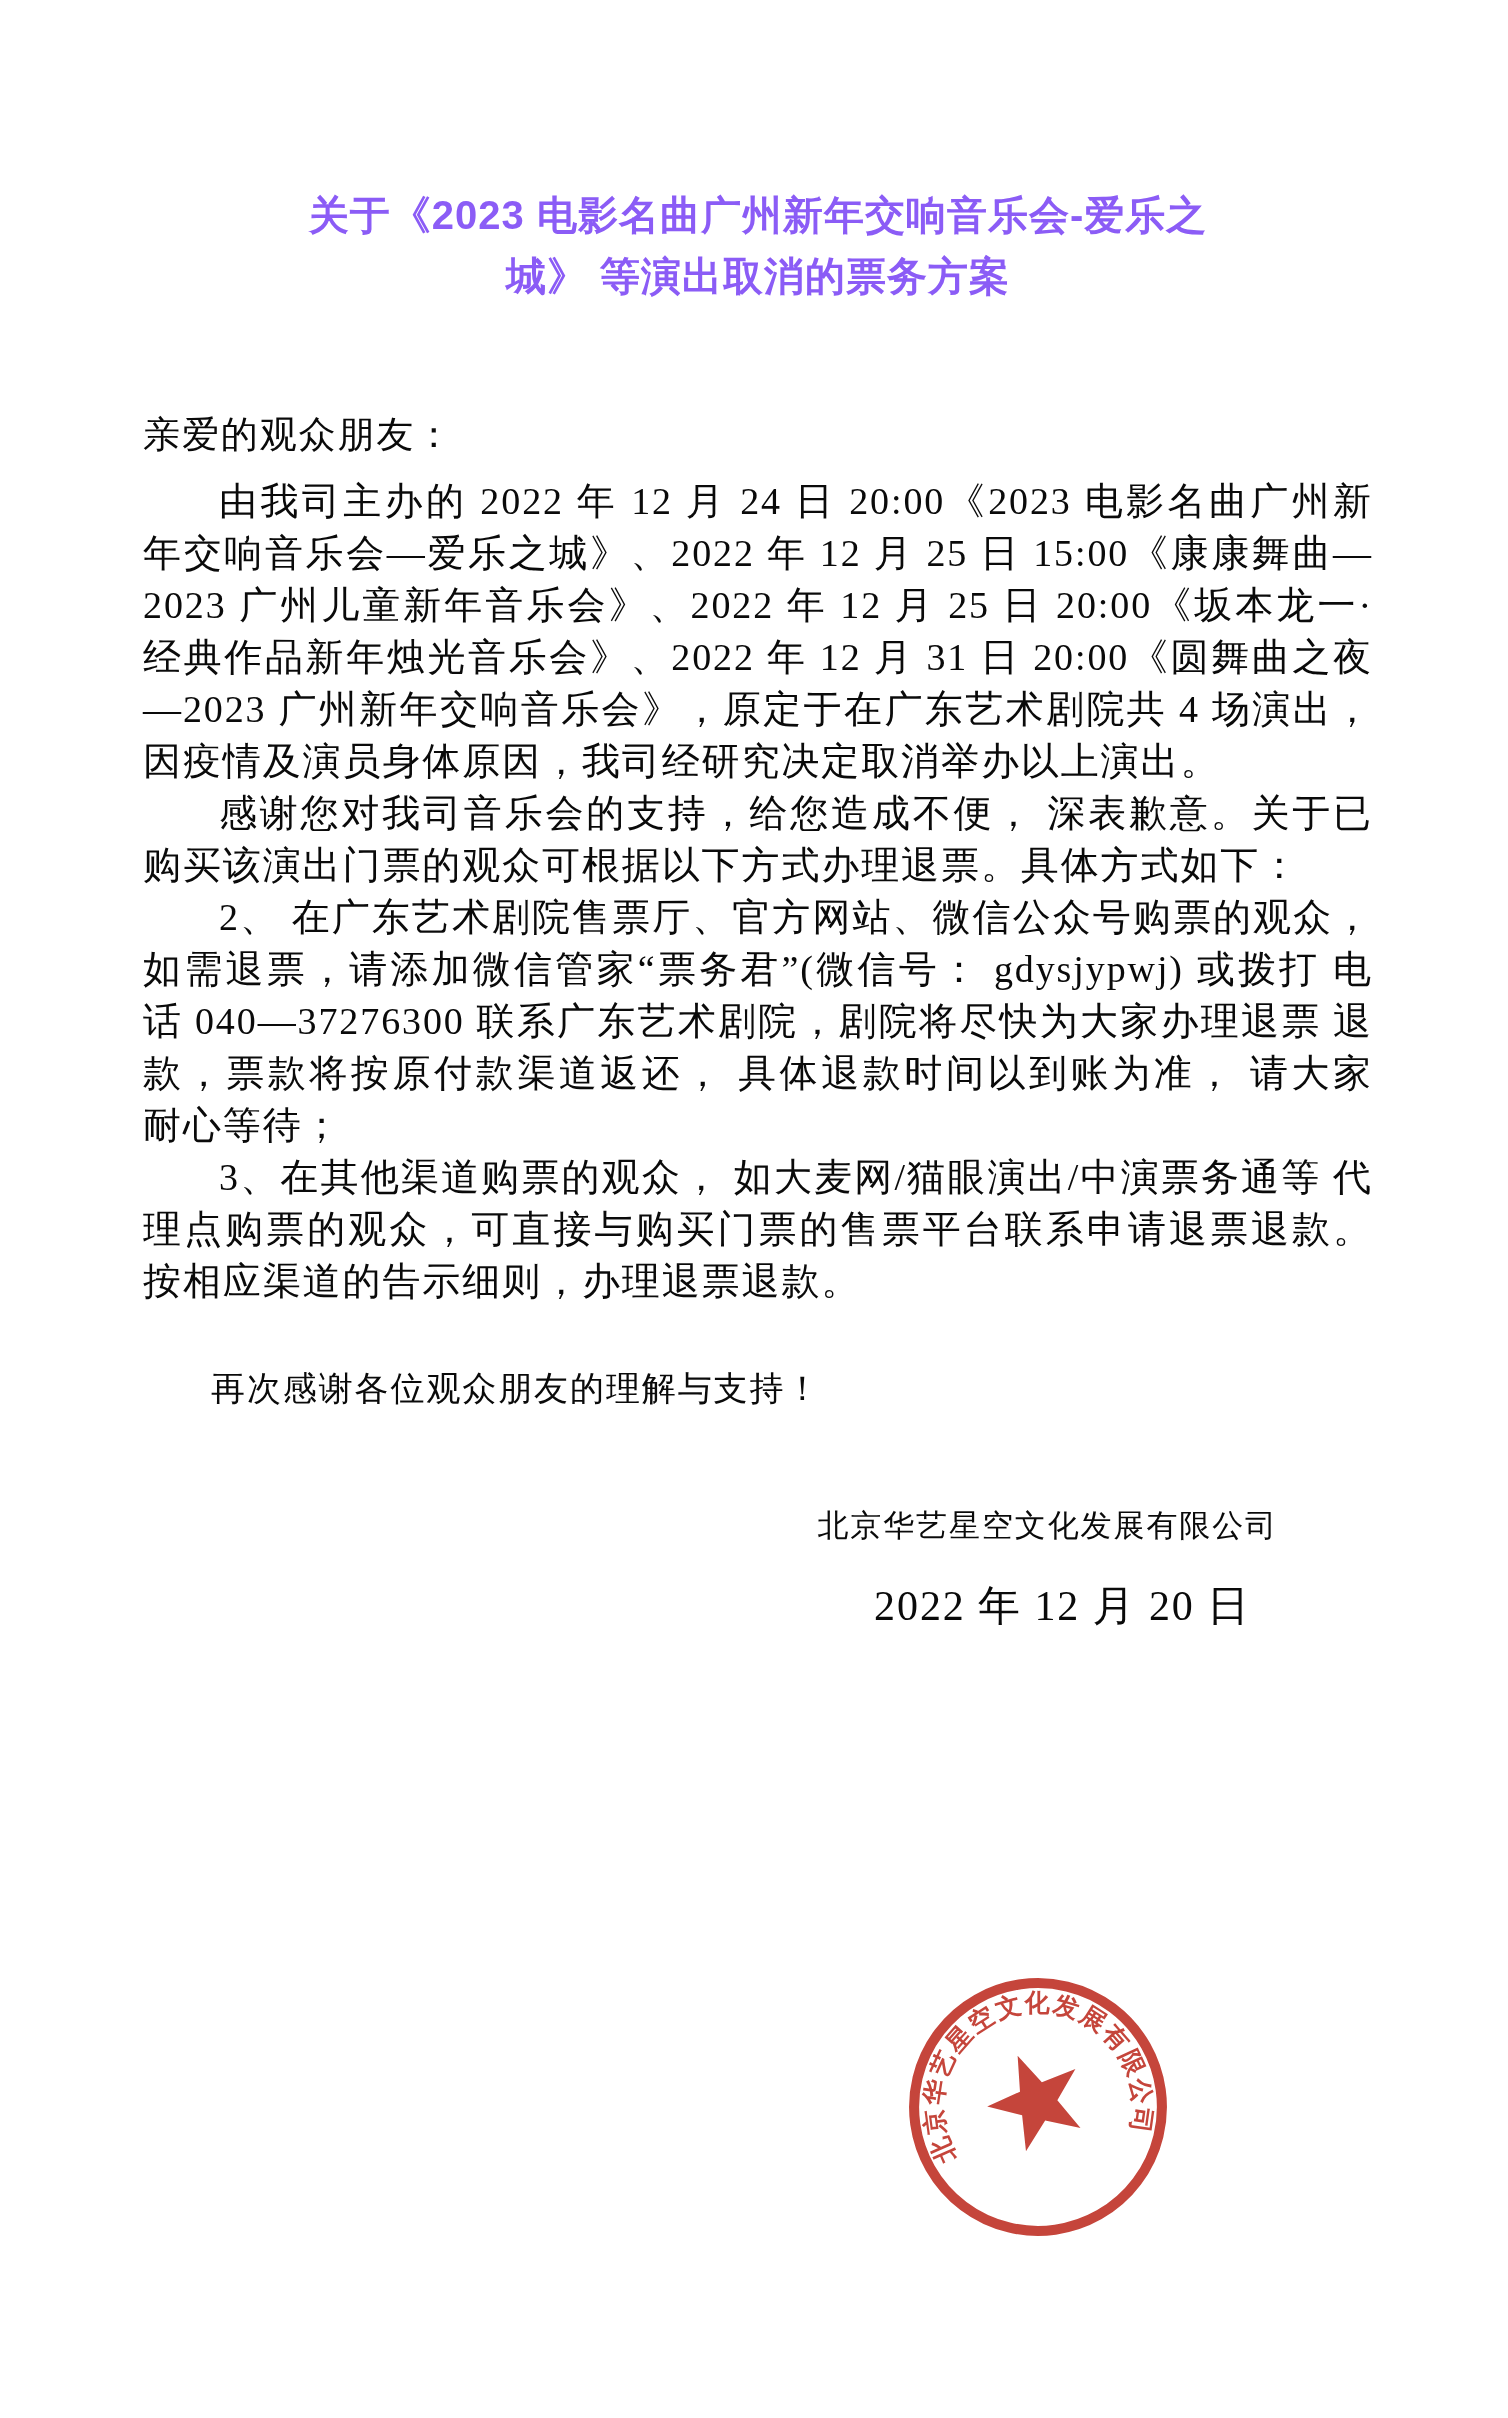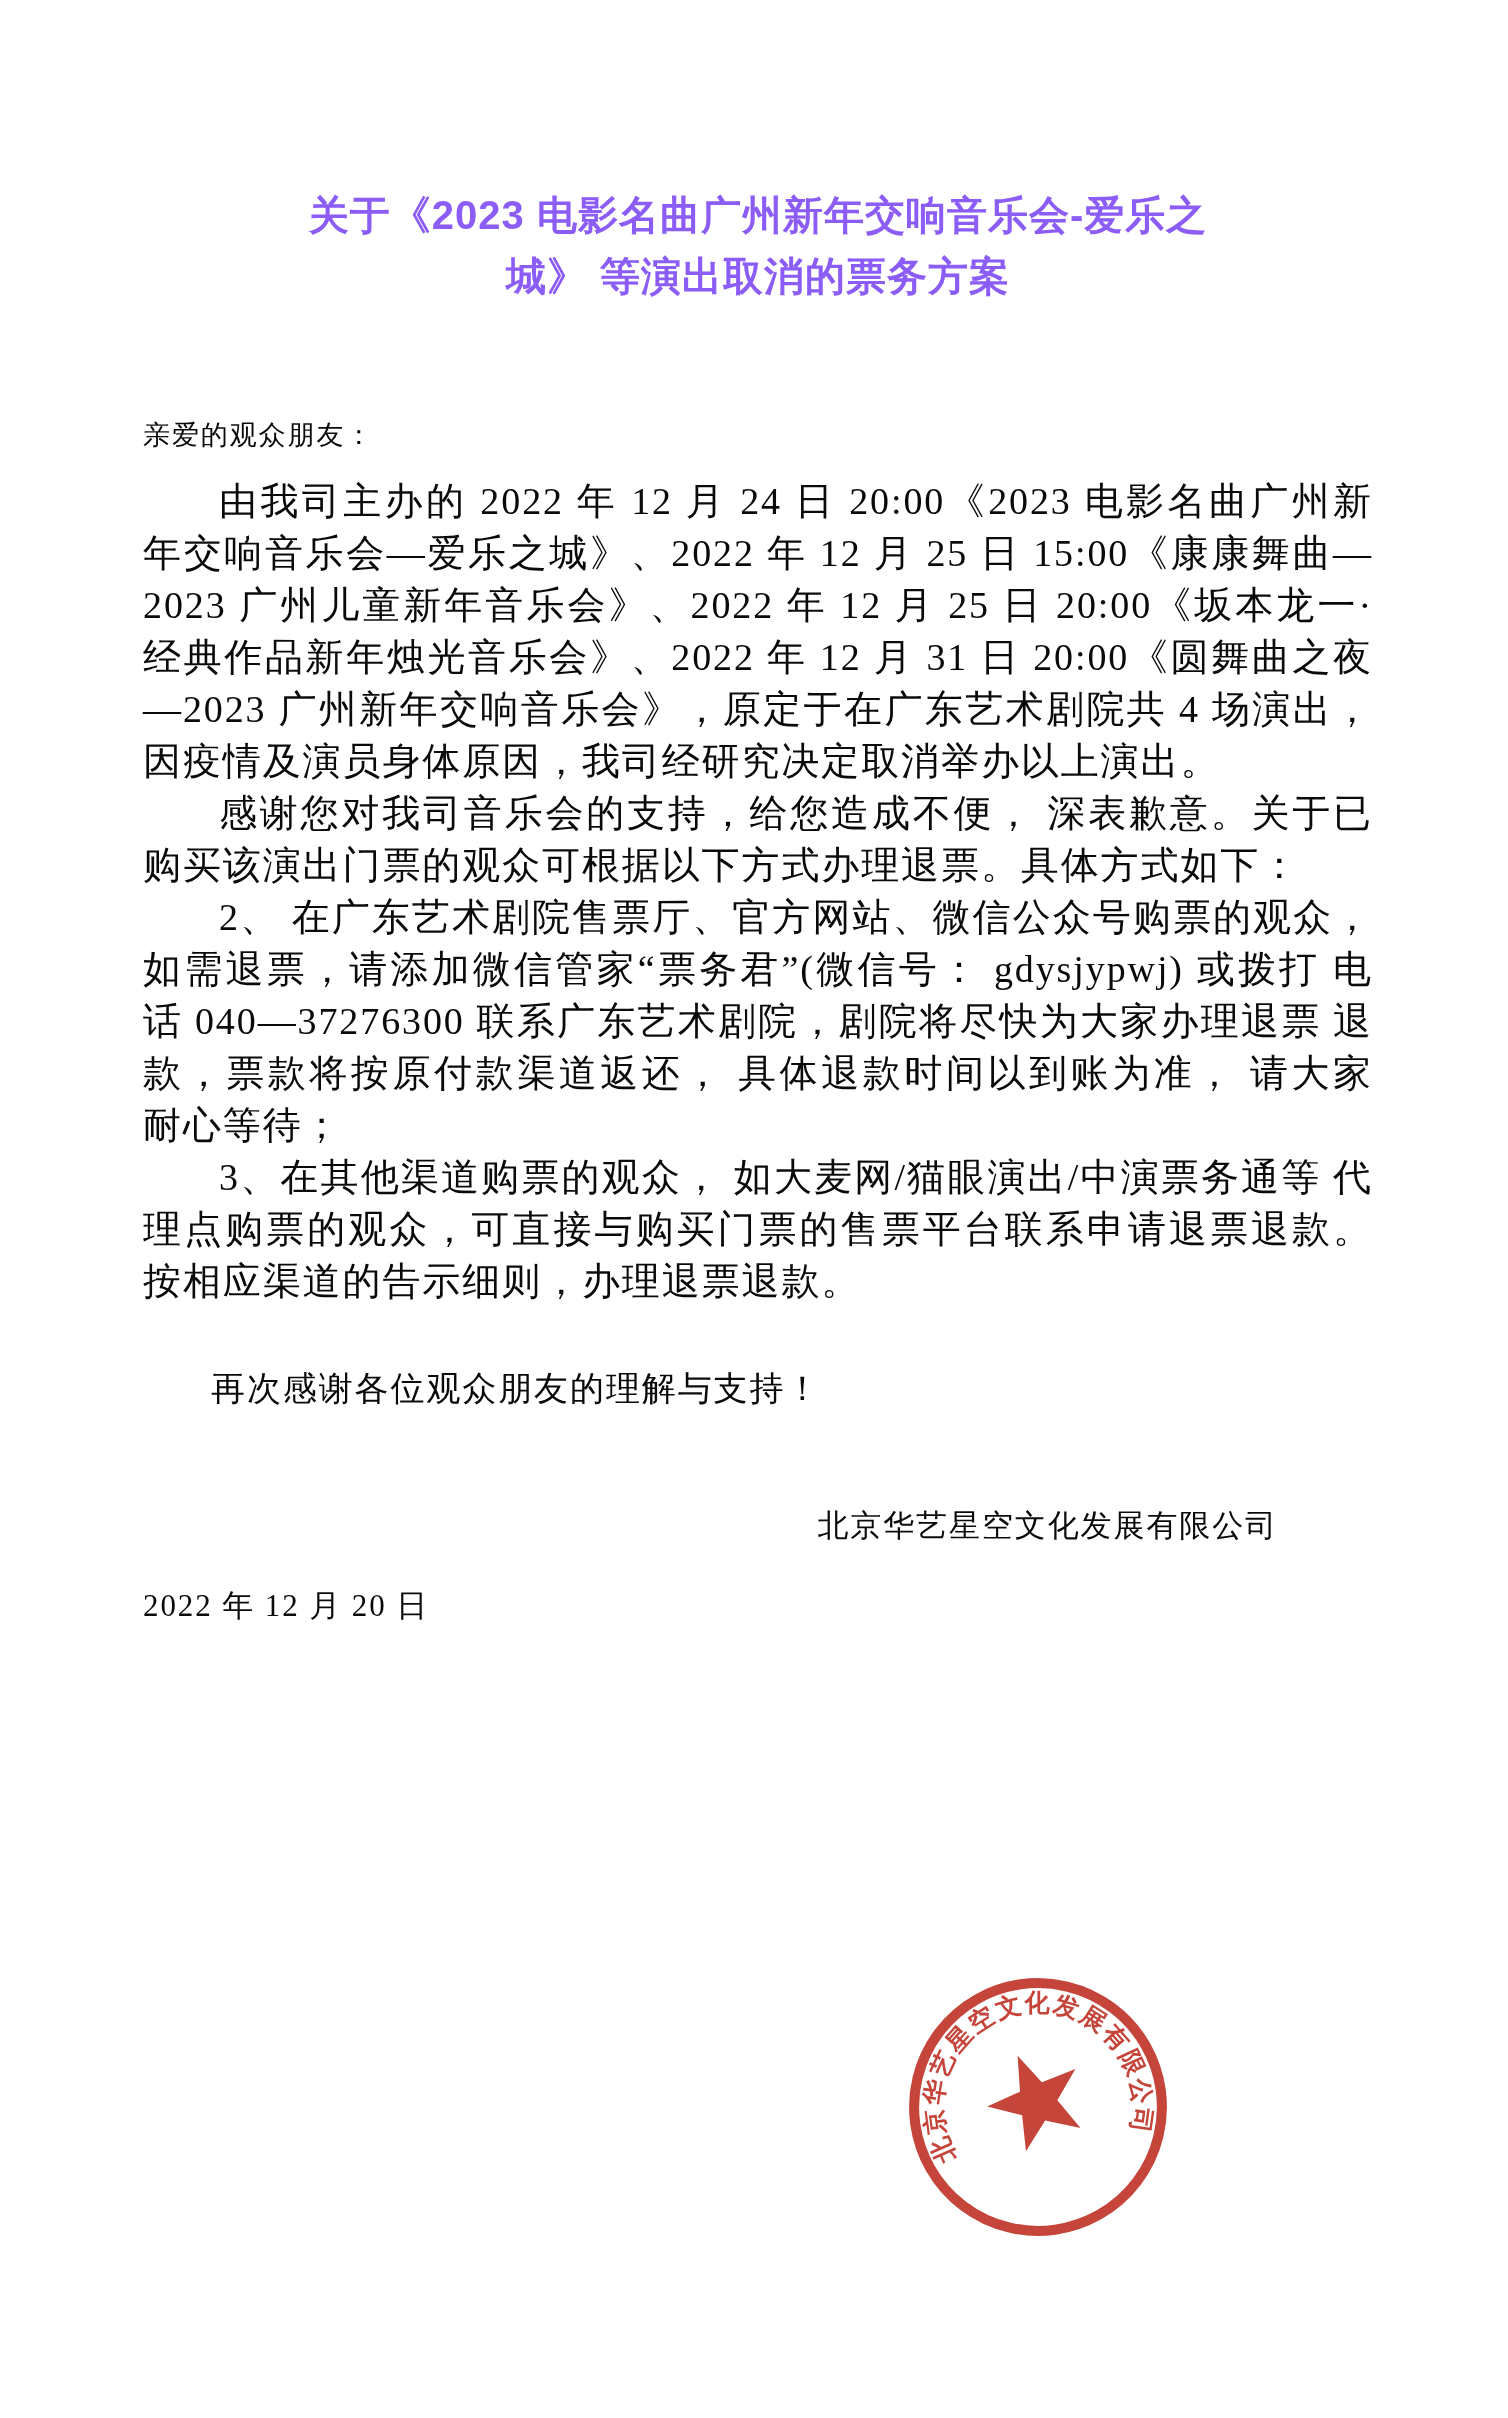--- a/index.html
+++ b/index.html
@@ -23,21 +23,21 @@
     font-weight: 700;
     font-size: 40px;
     line-height: 61px;
     text-align: center;
     color: #8b5cf6;
     margin: 0 67px;
     letter-spacing: 1px;
   }
   .salutation {
     margin-top: 88px;
-    font-size: 27px;
+    font-size: 37px;
     line-height: 80px;
     letter-spacing: 1.9px;
   }
   .body-text p {
     font-size: 38px;
     line-height: 52px;
     text-align: justify;
     letter-spacing: 1.9px;
   }
   .body-text p.indent { text-indent: 2em; }
@@ -50,23 +50,23 @@
   }
   .signature-line {
     margin-top: 57px;
     font-size: 31px;
     line-height: 80px;
     text-align: right;
     padding-right: 95px;
     letter-spacing: 1.9px;
   }
   .date-line {
-    font-size: 31px;
+    font-size: 42px;
     line-height: 80px;
-    text-align: left;
+    text-align: right;
     padding-right: 122px;
     letter-spacing: 1.9px;
   }
   .stamp {
     position: absolute;
     left: 902px;
     top: 1971px;
     width: 272px;
     height: 272px;
     transform: rotate(-8deg);

